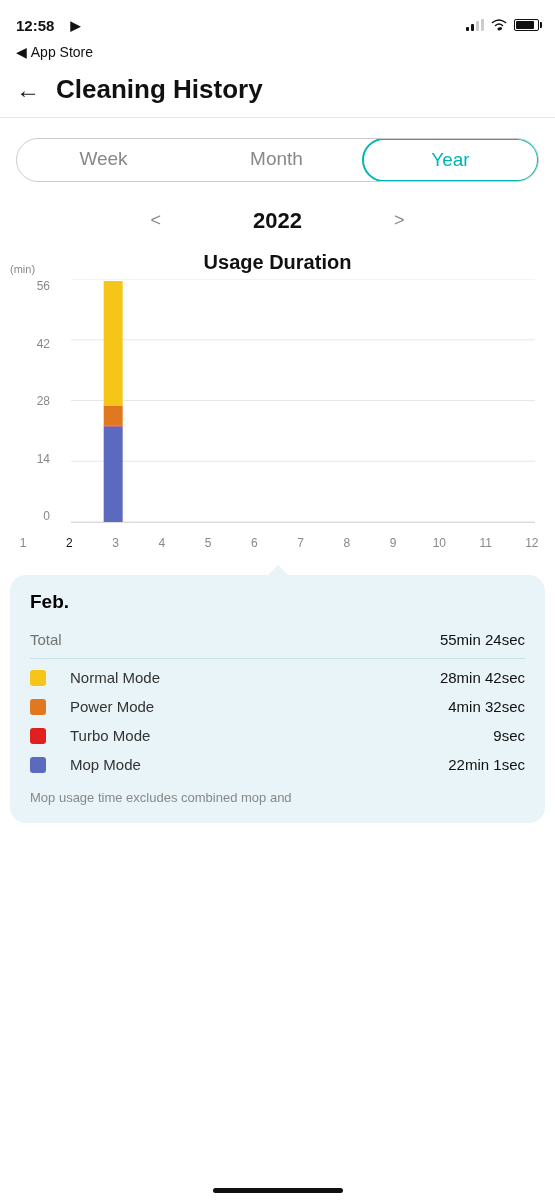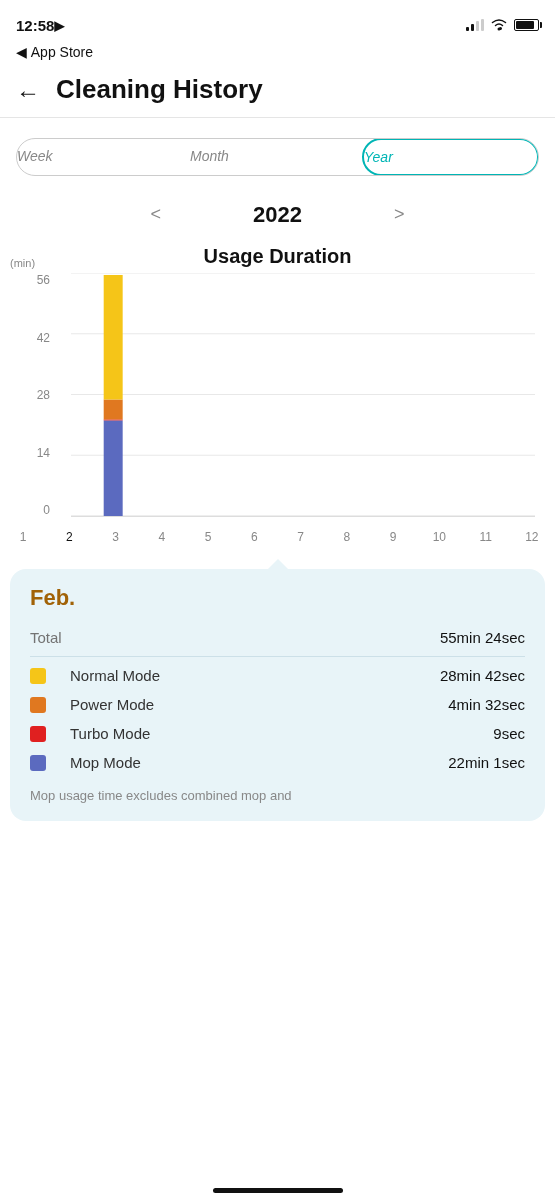--- a/index.html
+++ b/index.html
@@ -19,21 +19,21 @@
       justify-content: space-between;
       align-items: center;
       padding: 10px 16px 4px;
       height: 44px;
     }
     .status-left {
       font-size: 15px;
       font-weight: 600;
       display: flex;
       align-items: center;
-      gap: 0;
+      gap: 16px;
     }
     .status-right {
       display: flex;
       align-items: center;
       gap: 6px;
     }
     .signal-bars {
       display: flex;
       align-items: flex-end;
       gap: 2px;
@@ -111,26 +111,26 @@
     .tab-switcher {
       display: flex;
       margin: 20px 16px 16px;
       border: 1.5px solid #ccc;
       border-radius: 25px;
       overflow: hidden;
       background: #fff;
     }
     .tab-item {
       flex: 1;
+      text-align: center;
       padding: 9px 0;
-      font-size: 14px;
+      font-size: 19px;
       color: #888;
       cursor: pointer;
       border-radius: 25px;
-      font-style: italic;
     }
     .tab-item.active {
       border: 2px solid #00b5b5;
       color: #00b5b5;
       font-weight: 500;
       margin: -1px;
       background: #fff;
     }
 
     
@@ -228,23 +228,23 @@
       top: -10px;
       left: 50%;
       transform: translateX(-50%);
       width: 0;
       height: 0;
       border-left: 10px solid transparent;
       border-right: 10px solid transparent;
       border-bottom: 10px solid #e8f4f8;
     }
     .detail-month {
-      font-size: 22px;
+      font-size: 19px;
       font-weight: 600;
-      color: #a16207;
+      color: #000000;
       margin-bottom: 12px;
     }
     .detail-row {
       display: flex;
       justify-content: space-between;
       align-items: center;
       padding: 6px 0;
       font-size: 15px;
     }
     .detail-row-left {

